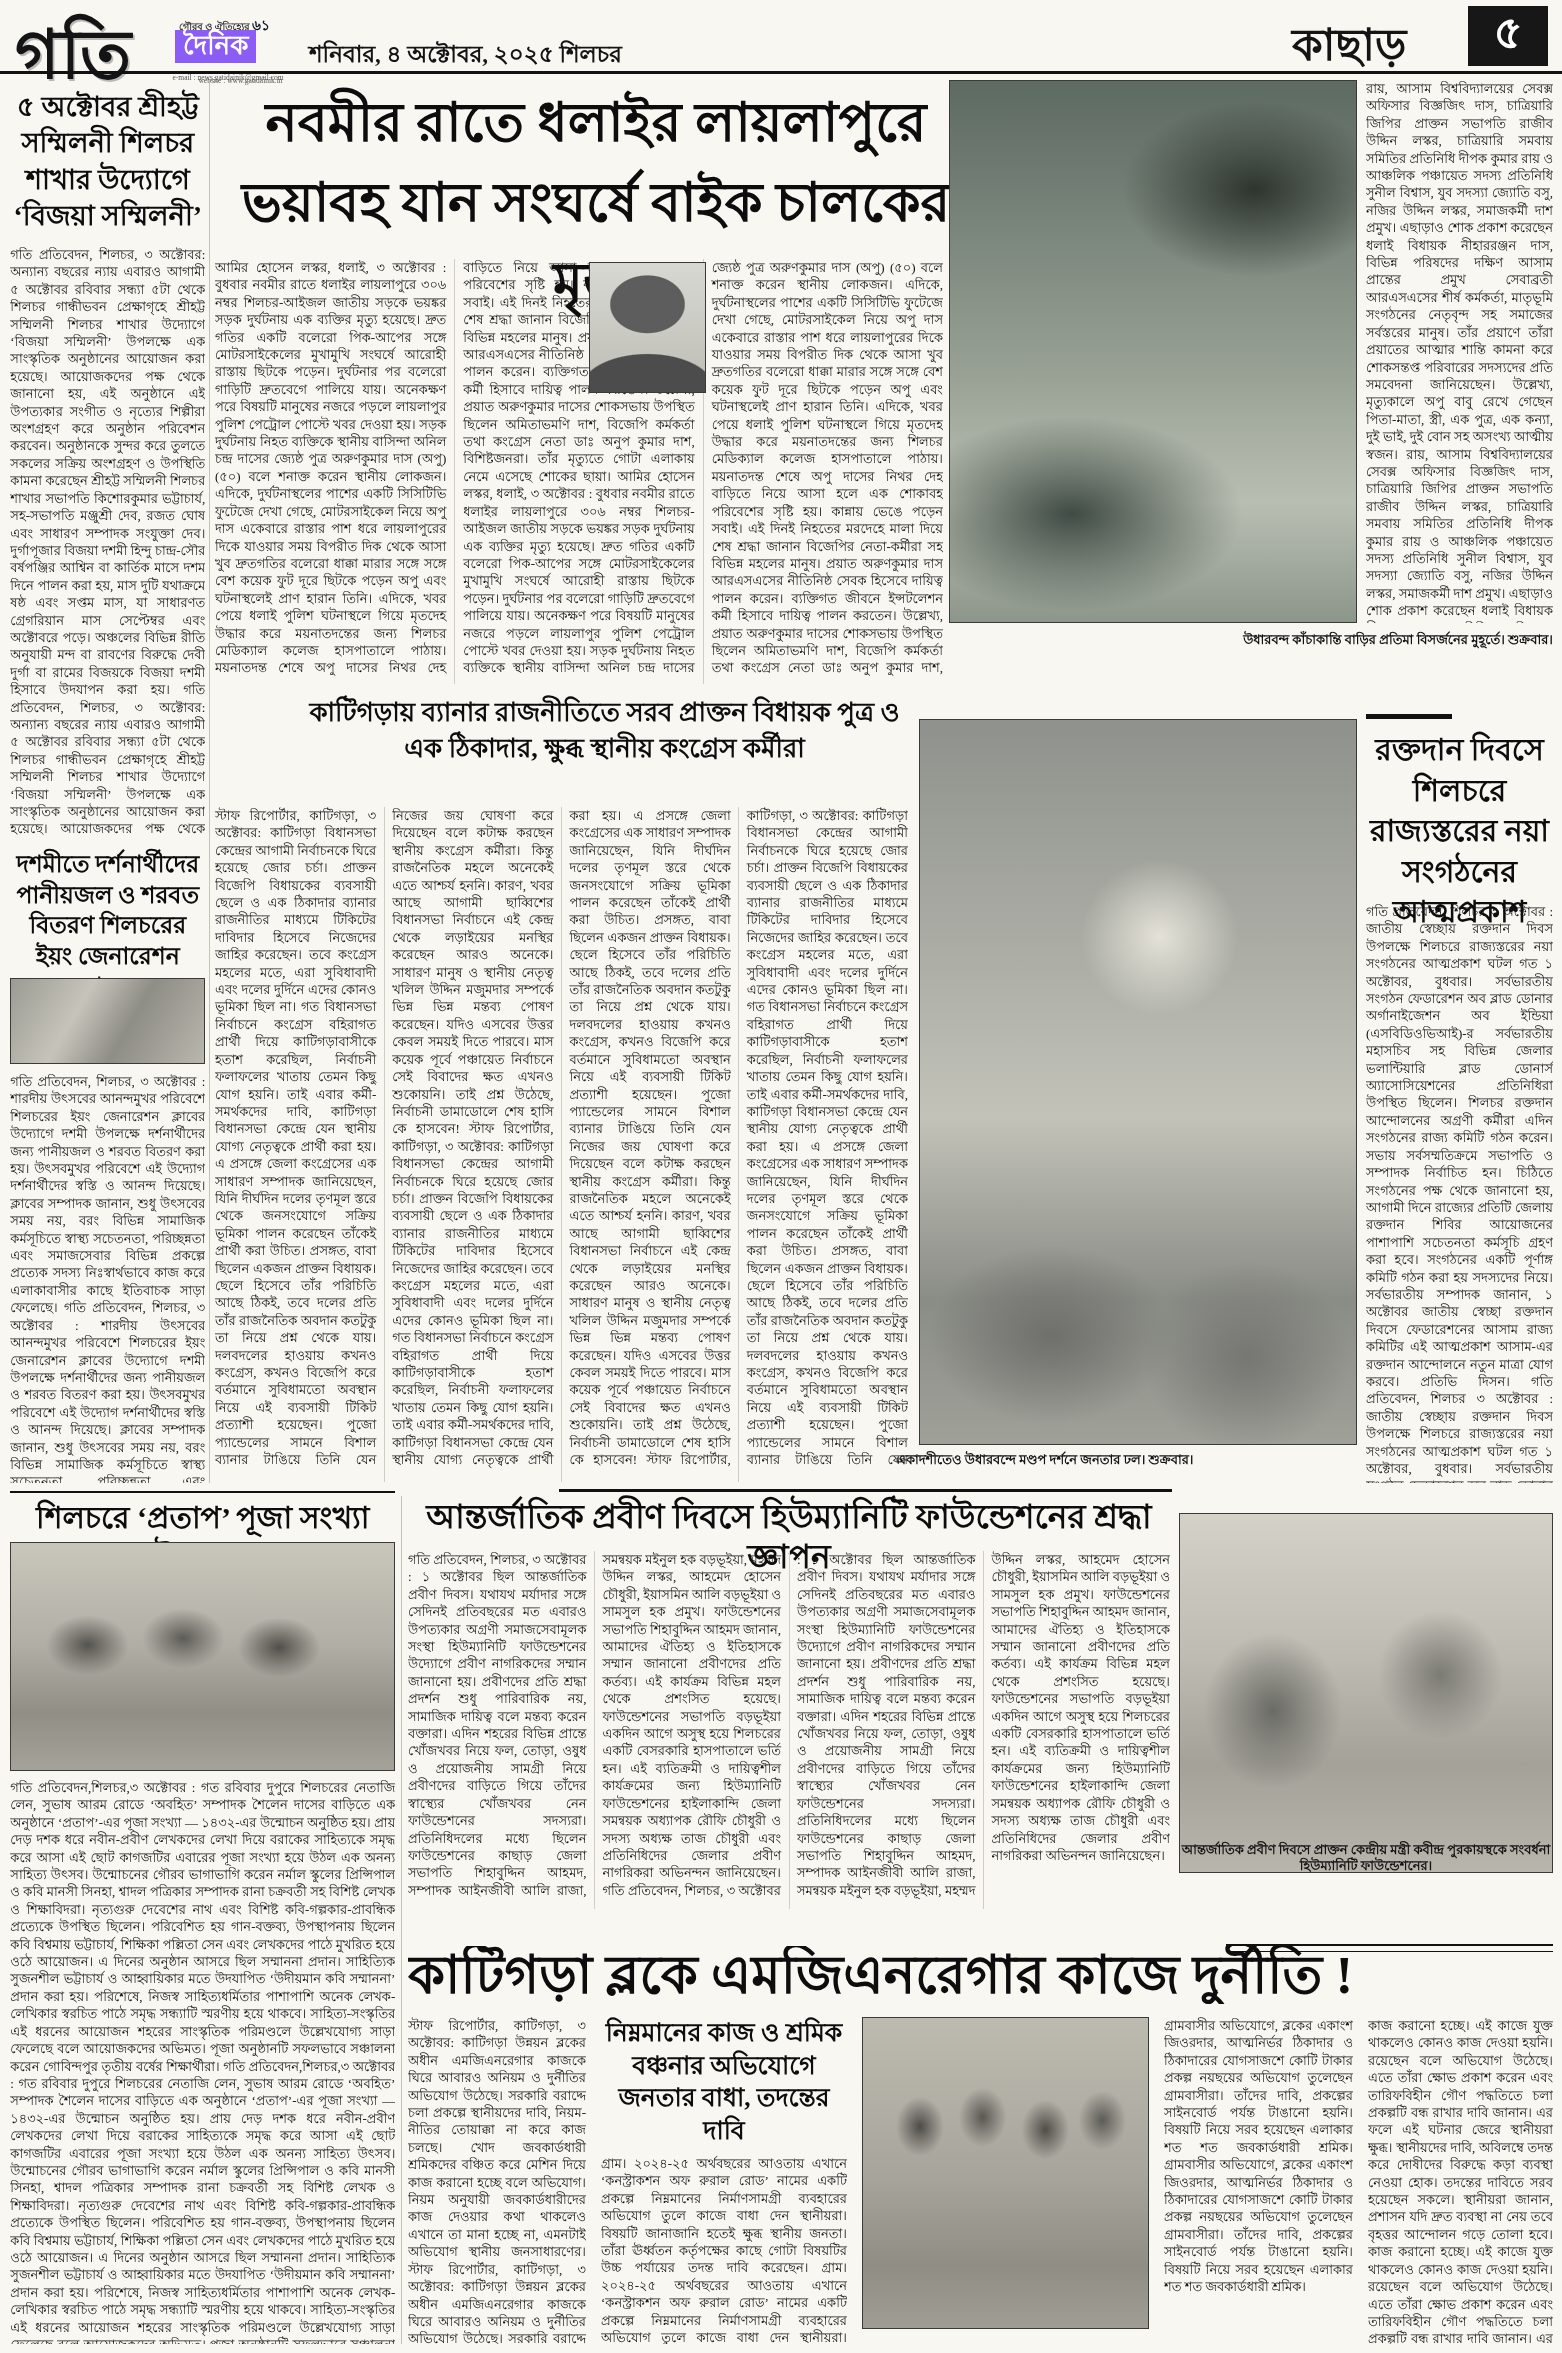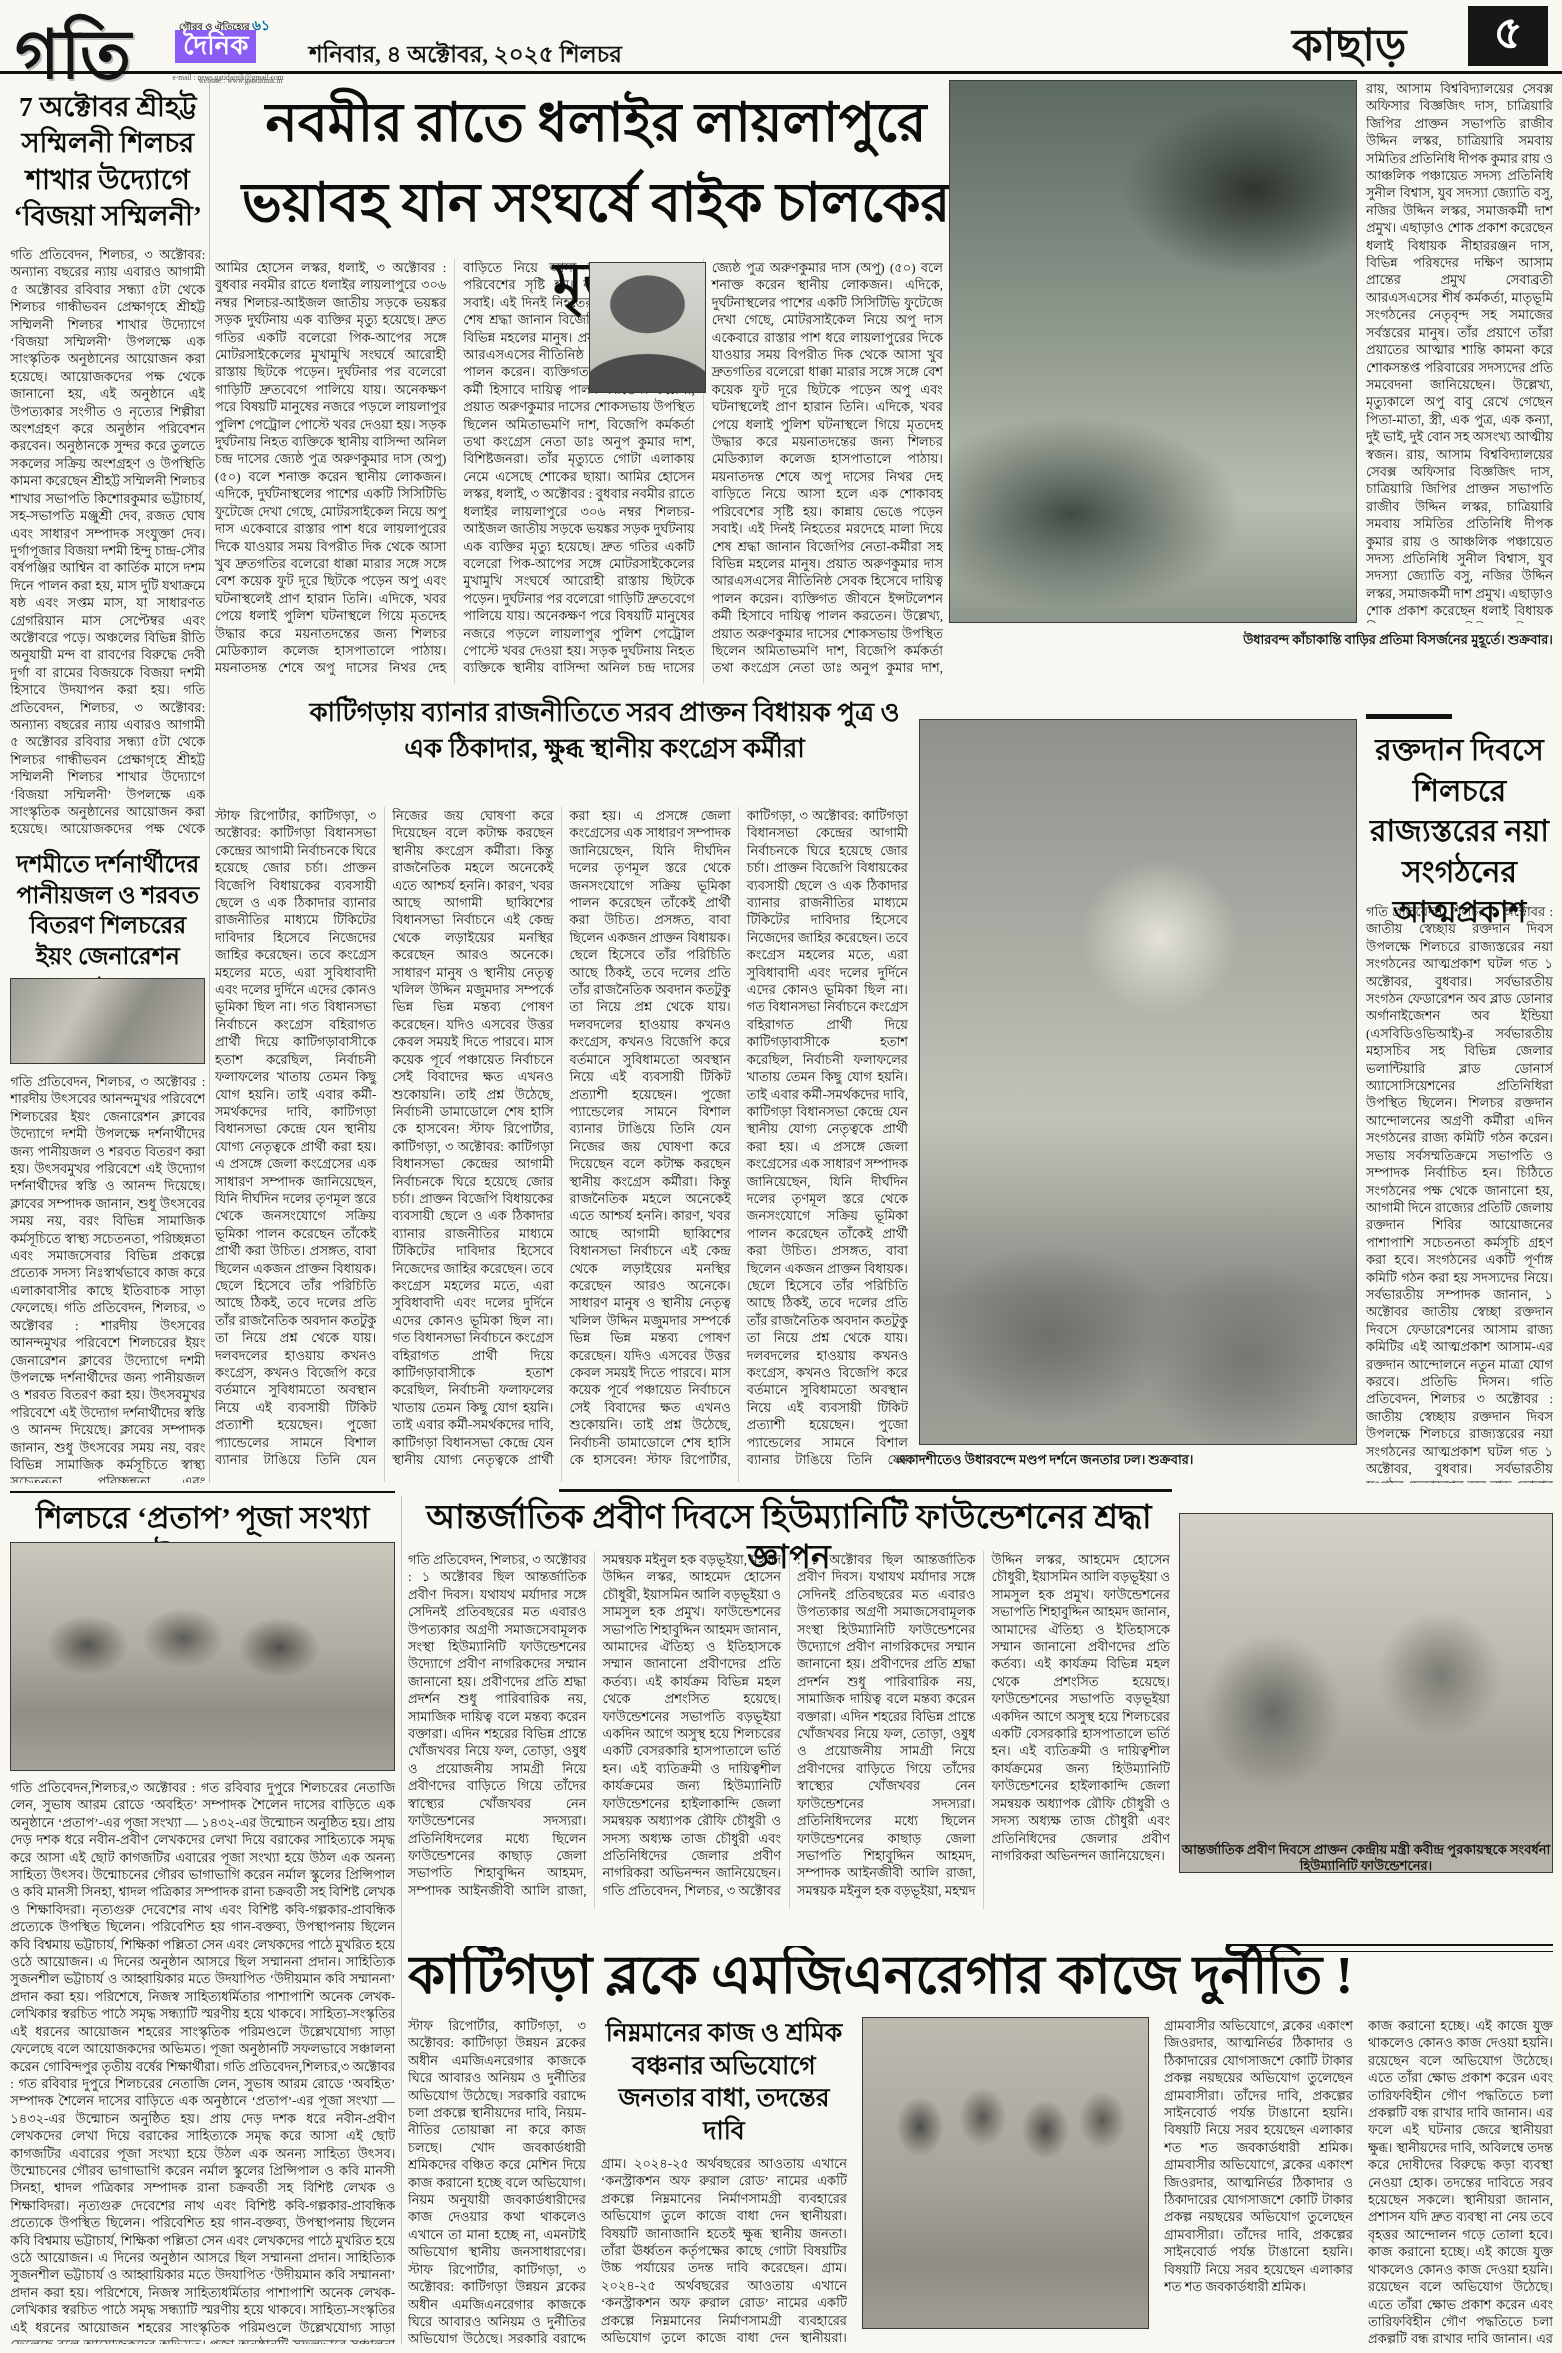--- a/index.html
+++ b/index.html
@@ -13,42 +13,42 @@
   .cols4{column-count:4;column-gap:16px;column-rule:0.6px solid #cfcdc6;}
   .caption{font-weight:bold;font-size:13px;line-height:1.25;}
   .photo{border:1.1px solid #3a3a3a;box-sizing:border-box;}
   .hrule{background:#111;}
   .vrule{background:#c4c2ba;width:1.1px;}
   .masthead-title{font-size:68px;font-weight:bold;letter-spacing:1.1px;text-shadow:1.7px 1.7px 0 #b9b9b9;}
   .daily-box{background:#8b5cf6;color:#fff;font-weight:bold;font-size:26px;line-height:1.0;
              padding:3.4px 8px;display:inline-block;}
   .tiny{font-size:7.5px;color:#555;line-height:1.25;}
   .tagline{font-size:9.7px;color:#333;font-weight:bold;}
-  .tagline .yr{color:#0369a1;font-size:13.8px;font-weight:bold;}
+  .tagline .yr{color:#0f172a;font-size:13.8px;font-weight:bold;}
   .dateline{font-size:23px;font-weight:bold;}
   .section-name{font-size:44px;font-weight:bold;}
   .pageno-box{background:#171717;color:#fff;font-size:45px;font-weight:bold;
               display:flex;align-items:center;justify-content:center;}
 </style>
 </head>
 <body>
 
 <div class="page">
 
   <div class="abs masthead-title" style="left:15px;top:2.3px;">গতি</div>
   <div class="abs tagline" style="left:170px;top:13.8px;width:109px;text-align:center;"><span>গৌরব ও ঐতিহ্যের </span><span class="yr">৬১</span><span> বছর</span></div>
   <div class="abs daily-box" style="left:175px;top:30px;">দৈনিক</div>
   <div class="abs tiny" style="left:183px;top:64px;width:115px;text-align:center;margin-top:12px;">website : www.gatidainik.in</div>
   <div class="abs tiny" style="left:165px;top:73px;width:126px;text-align:center;">e-mail : news.gatidainik@gmail.com</div>
   <div class="abs dateline" style="left:309px;top:36px;">শনিবার, ৪ অক্টোবর, ২০২৫ শিলচর</div>
   <div class="abs section-name" style="left:1292px;top:11.5px;">কাছাড়</div>
   <div class="abs pageno-box" style="left:1468px;top:5.7px;width:80px;height:60px;">৫</div>
   <div class="abs hrule" style="left:0;top:71px;width:1563px;height:3.4px;"></div>
 
-  <div class="abs hd center" style="left:10.3px;top:89px;width:195px;font-size:27.5px;line-height:1.32;">7 অক্টোবর শ্রীহট্ট সম্মিলনী শিলচর শাখার উদ্যোগে ‘বিজয়া সম্মিলনী’</div>
+  <div class="abs hd center" style="left:10.3px;top:89px;width:195px;font-size:27.5px;line-height:1.32;">৫ অক্টোবর শ্রীহট্ট সম্মিলনী শিলচর শাখার উদ্যোগে ‘বিজয়া সম্মিলনী’</div>
   <div class="abs body-txt" style="left:10.3px;top:246px;width:195px;height:589px;">গতি প্রতিবেদন, শিলচর, ৩ অক্টোবর: অন্যান্য বছরের ন্যায় এবারও আগামী ৫ অক্টোবর রবিবার সন্ধ্যা ৫টা থেকে শিলচর গান্ধীভবন প্রেক্ষাগৃহে শ্রীহট্ট সম্মিলনী শিলচর শাখার উদ্যোগে ‘বিজয়া সম্মিলনী’ উপলক্ষে এক সাংস্কৃতিক অনুষ্ঠানের আয়োজন করা হয়েছে। আয়োজকদের পক্ষ থেকে জানানো হয়, এই অনুষ্ঠানে এই উপত্যকার সংগীত ও নৃত্যের শিল্পীরা অংশগ্রহণ করে অনুষ্ঠান পরিবেশন করবেন। অনুষ্ঠানকে সুন্দর করে তুলতে সকলের সক্রিয় অংশগ্রহণ ও উপস্থিতি কামনা করেছেন শ্রীহট্ট সম্মিলনী শিলচর শাখার সভাপতি কিশোরকুমার ভট্টাচার্য, সহ-সভাপতি মঞ্জুশ্রী দেব, রজত ঘোষ এবং সাধারণ সম্পাদক সংযুক্তা দেব। দুর্গাপূজার বিজয়া দশমী হিন্দু চান্দ্র-সৌর বর্ষপঞ্জির আশ্বিন বা কার্তিক মাসে দশম দিনে পালন করা হয়, মাস দুটি যথাক্রমে ষষ্ঠ এবং সপ্তম মাস, যা সাধারণত গ্রেগরিয়ান মাস সেপ্টেম্বর এবং অক্টোবরে পড়ে। অঞ্চলের বিভিন্ন রীতি অনুযায়ী মন্দ বা রাবণের বিরুদ্ধে দেবী দুর্গা বা রামের বিজয়কে বিজয়া দশমী হিসাবে উদযাপন করা হয়। গতি প্রতিবেদন, শিলচর, ৩ অক্টোবর: অন্যান্য বছরের ন্যায় এবারও আগামী ৫ অক্টোবর রবিবার সন্ধ্যা ৫টা থেকে শিলচর গান্ধীভবন প্রেক্ষাগৃহে শ্রীহট্ট সম্মিলনী শিলচর শাখার উদ্যোগে ‘বিজয়া সম্মিলনী’ উপলক্ষে এক সাংস্কৃতিক অনুষ্ঠানের আয়োজন করা হয়েছে। আয়োজকদের পক্ষ থেকে জানানো হয়, এই অনুষ্ঠানে এই উপত্যকার সংগীত ও নৃত্যের শিল্পীরা অংশগ্রহণ করে অনুষ্ঠান পরিবেশন করবেন। অনুষ্ঠানকে সুন্দর করে তুলতে সকলের সক্রিয় অংশগ্রহণ ও উপস্থিতি কামনা করেছেন শ্রীহট্ট সম্মিলনী শিলচর শাখার সভাপতি কিশোরকুমার ভট্টাচার্য, সহ-সভাপতি মঞ্জুশ্রী দেব, রজত ঘোষ এবং সাধারণ সম্পাদক সংযুক্তা দেব। দুর্গাপূজার বিজয়া দশমী হিন্দু চান্দ্র-সৌর বর্ষপঞ্জির আশ্বিন বা কার্তিক মাসে দশম দিনে পালন করা হয়, মাস দুটি যথাক্রমে ষষ্ঠ এবং সপ্তম মাস, যা সাধারণত গ্রেগরিয়ান মাস সেপ্টেম্বর এবং অক্টোবরে পড়ে। অঞ্চলের বিভিন্ন রীতি অনুযায়ী মন্দ বা রাবণের বিরুদ্ধে দেবী দুর্গা বা রামের বিজয়কে বিজয়া দশমী হিসাবে উদযাপন করা হয়।</div>
 
   <div class="abs hd center" style="left:10.3px;top:849px;width:195px;font-size:23.5px;line-height:1.3;">দশমীতে দর্শনার্থীদের পানীয়জল ও শরবত বিতরণ শিলচরের ইয়ং জেনারেশন ক্লাবের</div>
   <div class="abs photo" style="left:10.3px;top:978px;width:195px;height:86px;background:linear-gradient(120deg,#9b9b93 0%,#c6c4ba 35%,#8e8d86 60%,#b9b7ad 100%);"></div>
   <div class="abs body-txt" style="left:10.3px;top:1073px;width:195px;height:410px;">গতি প্রতিবেদন, শিলচর, ৩ অক্টোবর : শারদীয় উৎসবের আনন্দমুখর পরিবেশে শিলচরের ইয়ং জেনারেশন ক্লাবের উদ্যোগে দশমী উপলক্ষে দর্শনার্থীদের জন্য পানীয়জল ও শরবত বিতরণ করা হয়। উৎসবমুখর পরিবেশে এই উদ্যোগ দর্শনার্থীদের স্বস্তি ও আনন্দ দিয়েছে। ক্লাবের সম্পাদক জানান, শুধু উৎসবের সময় নয়, বরং বিভিন্ন সামাজিক কর্মসূচিতে স্বাস্থ্য সচেতনতা, পরিচ্ছন্নতা এবং সমাজসেবার বিভিন্ন প্রকল্পে প্রত্যেক সদস্য নিঃস্বার্থভাবে কাজ করে এলাকাবাসীর কাছে ইতিবাচক সাড়া ফেলেছে। গতি প্রতিবেদন, শিলচর, ৩ অক্টোবর : শারদীয় উৎসবের আনন্দমুখর পরিবেশে শিলচরের ইয়ং জেনারেশন ক্লাবের উদ্যোগে দশমী উপলক্ষে দর্শনার্থীদের জন্য পানীয়জল ও শরবত বিতরণ করা হয়। উৎসবমুখর পরিবেশে এই উদ্যোগ দর্শনার্থীদের স্বস্তি ও আনন্দ দিয়েছে। ক্লাবের সম্পাদক জানান, শুধু উৎসবের সময় নয়, বরং বিভিন্ন সামাজিক কর্মসূচিতে স্বাস্থ্য সচেতনতা, পরিচ্ছন্নতা এবং সমাজসেবার বিভিন্ন প্রকল্পে প্রত্যেক সদস্য নিঃস্বার্থভাবে কাজ করে এলাকাবাসীর কাছে ইতিবাচক সাড়া ফেলেছে। গতি প্রতিবেদন, শিলচর, ৩ অক্টোবর : শারদীয় উৎসবের আনন্দমুখর পরিবেশে শিলচরের ইয়ং জেনারেশন ক্লাবের উদ্যোগে দশমী উপলক্ষে দর্শনার্থীদের জন্য পানীয়জল ও শরবত বিতরণ করা হয়। উৎসবমুখর পরিবেশে এই উদ্যোগ দর্শনার্থীদের স্বস্তি ও আনন্দ দিয়েছে। ক্লাবের সম্পাদক জানান, শুধু উৎসবের সময় নয়, বরং বিভিন্ন সামাজিক কর্মসূচিতে স্বাস্থ্য সচেতনতা, পরিচ্ছন্নতা এবং সমাজসেবার বিভিন্ন প্রকল্পে প্রত্যেক সদস্য নিঃস্বার্থভাবে কাজ করে এলাকাবাসীর কাছে ইতিবাচক সাড়া ফেলেছে।</div>
 
   <div class="vrule abs" style="left:209px;top:80px;height:1403px;"></div>
 
   <div class="abs hd center" style="left:232px;top:84px;width:728px;font-size:54px;line-height:1.48;">
     <div>নবমীর রাতে ধলাইর লায়লাপুরে</div>

